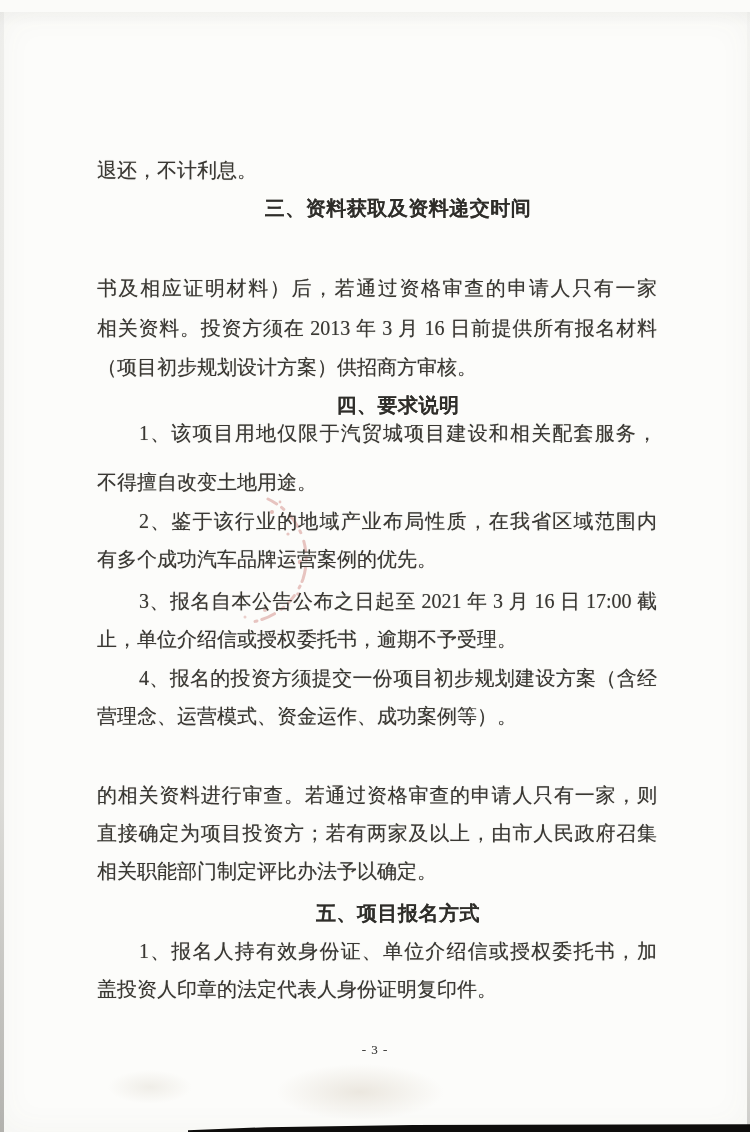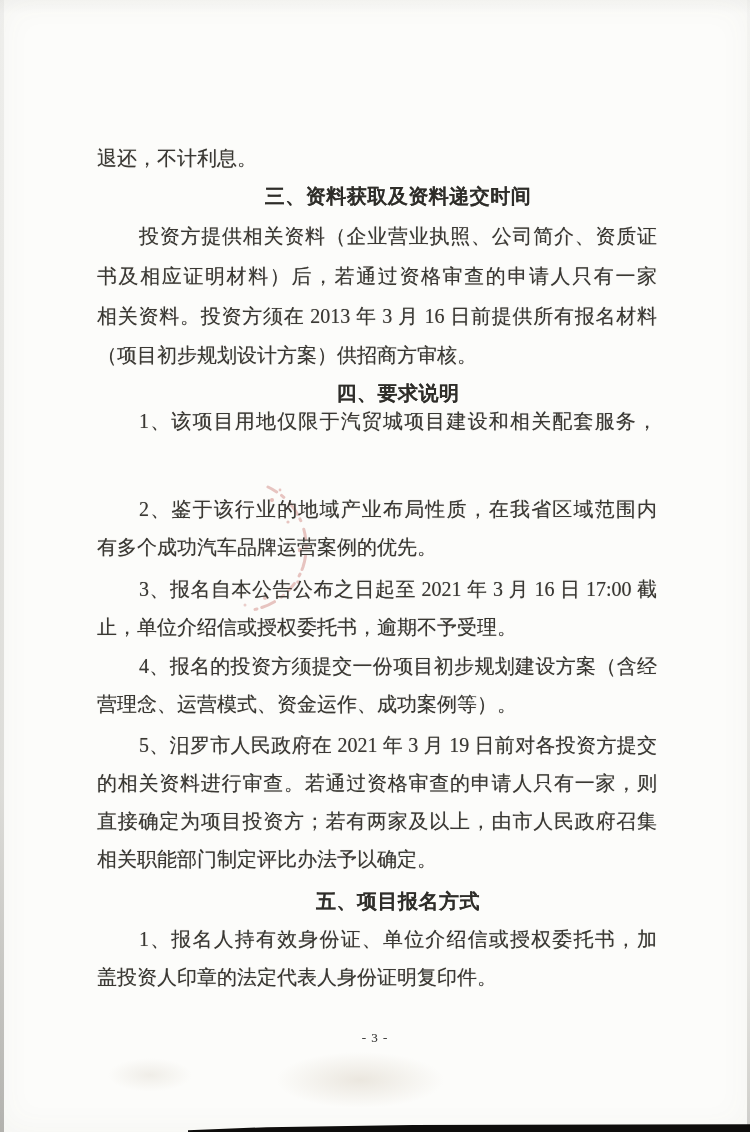--- a/index.html
+++ b/index.html
@@ -9,20 +9,21 @@
     font-family:"Liberation Serif","DejaVu Serif",serif;
   }
   .page{
     position:absolute;inset:0;
     background:
       radial-gradient(120px 40px at 360px 1080px, rgba(214,205,190,0.45), rgba(214,205,190,0) 70%),
       radial-gradient(60px 24px at 150px 1075px, rgba(216,210,198,0.35), rgba(216,210,198,0) 70%),
       linear-gradient(180deg, rgba(235,235,233,0.35) 0px, rgba(255,255,255,0) 14px),
       #fcfcfa;
     box-shadow: inset 0 0 34px rgba(95,90,80,0.05);
+    margin-top: 12px;
   }
   .edge-left{
     position:absolute;left:0;top:0;bottom:0;width:4px;
     background:linear-gradient(180deg, rgba(150,150,150,0.10), rgba(120,118,112,0.22) 70%, rgba(95,93,88,0.45));
   }
   .edge-right{
     position:absolute;right:0;top:0;bottom:0;width:3px;
     background:linear-gradient(180deg, rgba(170,170,170,0.06), rgba(140,138,132,0.18) 85%, rgba(110,108,102,0.30));
   }
   .bottom-bar{
@@ -73,33 +74,32 @@
       <circle cx="78" cy="52" r="1.6" opacity="0.30" fill="#b5423a"></circle>
       <circle cx="90" cy="80" r="2.2" opacity="0.35" fill="#b5423a"></circle>
       <circle cx="88" cy="112" r="1.8" opacity="0.30" fill="#b5423a"></circle>
       <circle cx="55" cy="128" r="2" opacity="0.28" fill="#b5423a"></circle>
       <circle cx="35" cy="135" r="1.5" opacity="0.25" fill="#b5423a"></circle>
     </svg>
   </div>
 
   <div class="ln" style="top:145px">退还，不计利息。</div>
   <div class="ln head indent" style="top:183px">三、资料获取及资料递交时间</div>
-  <div class="ln fill indent" style="top:223px">投资方提供相关资料（企业营业执照、公司简介、资质证</div>
   <div class="ln fill" style="top:263px">书及相应证明材料）后，若通过资格审查的申请人只有一家</div>
   <div class="ln fill" style="top:303px">相关资料。投资方须在 2013 年 3 月 16 日前提供所有报名材料</div>
   <div class="ln" style="top:342px">（项目初步规划设计方案）供招商方审核。</div>
   <div class="ln head indent" style="top:380px">四、要求说明</div>
   <div class="ln fill indent" style="top:408px">1、该项目用地仅限于汽贸城项目建设和相关配套服务，</div>
+  <div class="ln" style="top:457px">不得擅自改变土地用途。</div>
   <div class="ln fill indent" style="top:496px">2、鉴于该行业的地域产业布局性质，在我省区域范围内</div>
   <div class="ln" style="top:534px">有多个成功汽车品牌运营案例的优先。</div>
   <div class="ln fill indent" style="top:576px">3、报名自本公告公布之日起至 2021 年 3 月 16 日 17:00 截</div>
   <div class="ln" style="top:614px">止，单位介绍信或授权委托书，逾期不予受理。</div>
   <div class="ln fill indent" style="top:653px">4、报名的投资方须提交一份项目初步规划建设方案（含经</div>
   <div class="ln" style="top:691px">营理念、运营模式、资金运作、成功案例等）。</div>
-  <div class="ln fill indent" style="top:732px">5、汨罗市人民政府在 2021 年 3 月 19 日前对各投资方提交</div>
   <div class="ln fill" style="top:808px">直接确定为项目投资方；若有两家及以上，由市人民政府召集</div>
   <div class="ln fill" style="top:770px">的相关资料进行审查。若通过资格审查的申请人只有一家，则</div>
   <div class="ln" style="top:846px">相关职能部门制定评比办法予以确定。</div>
   <div class="ln head indent" style="top:888px">五、项目报名方式</div>
   <div class="ln fill indent" style="top:926px">1、报名人持有效身份证、单位介绍信或授权委托书，加</div>
   <div class="ln" style="top:964px">盖投资人印章的法定代表人身份证明复印件。</div>
 
   <div class="pagenum">- 3 -</div>
 
   <div class="edge-left"></div>

